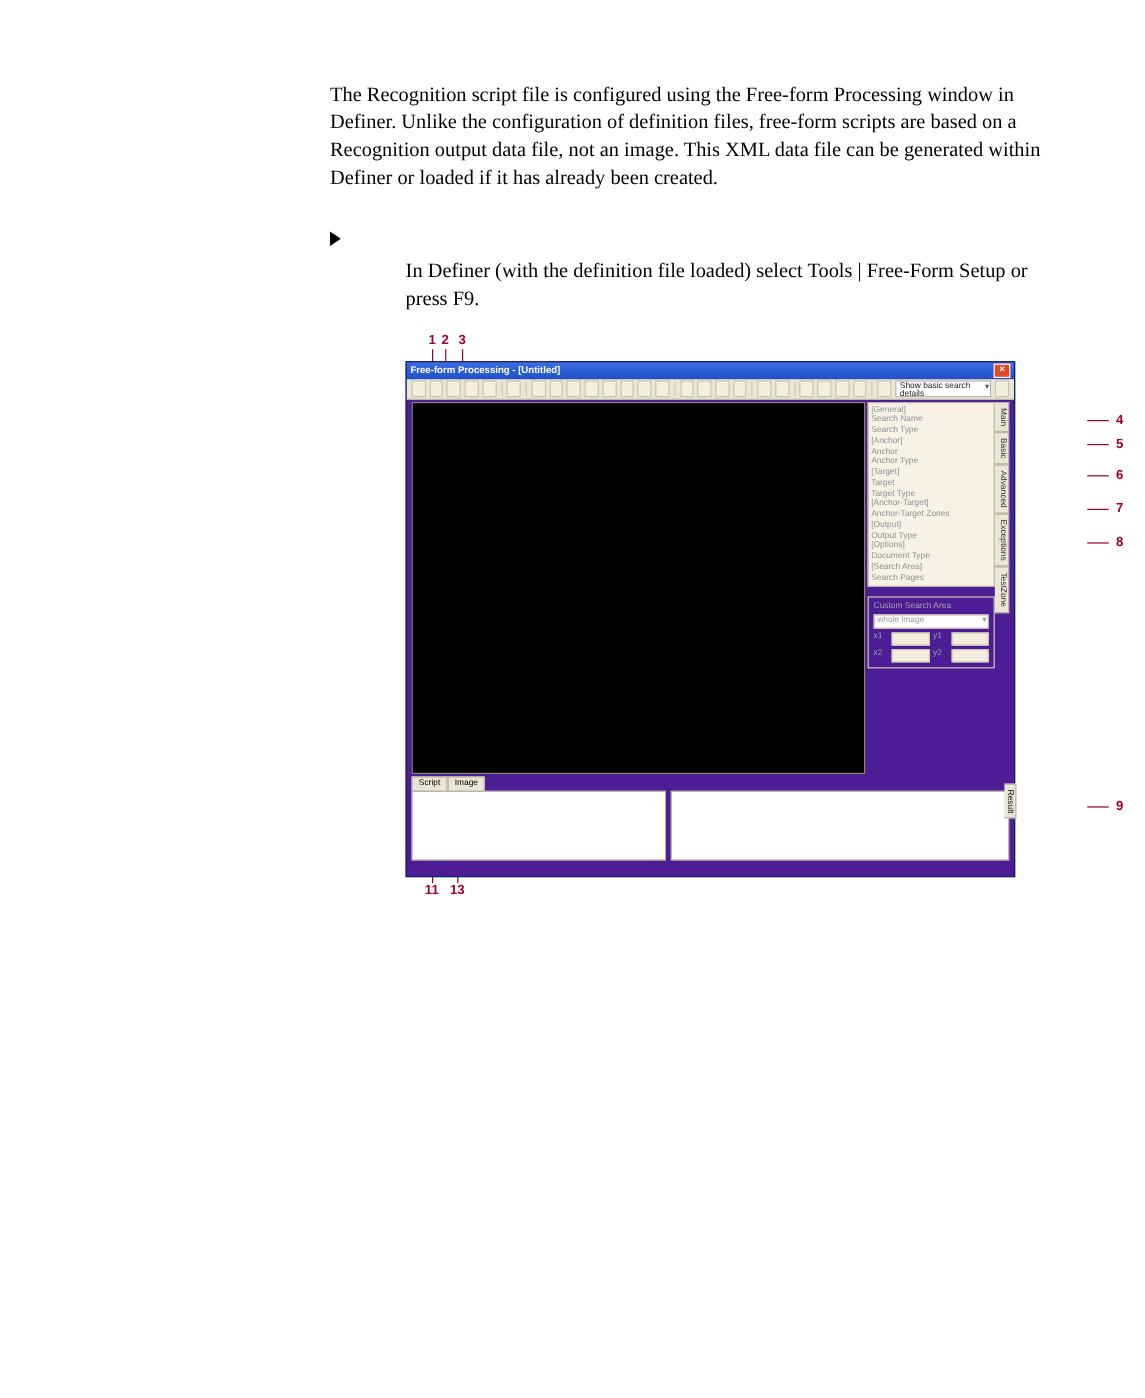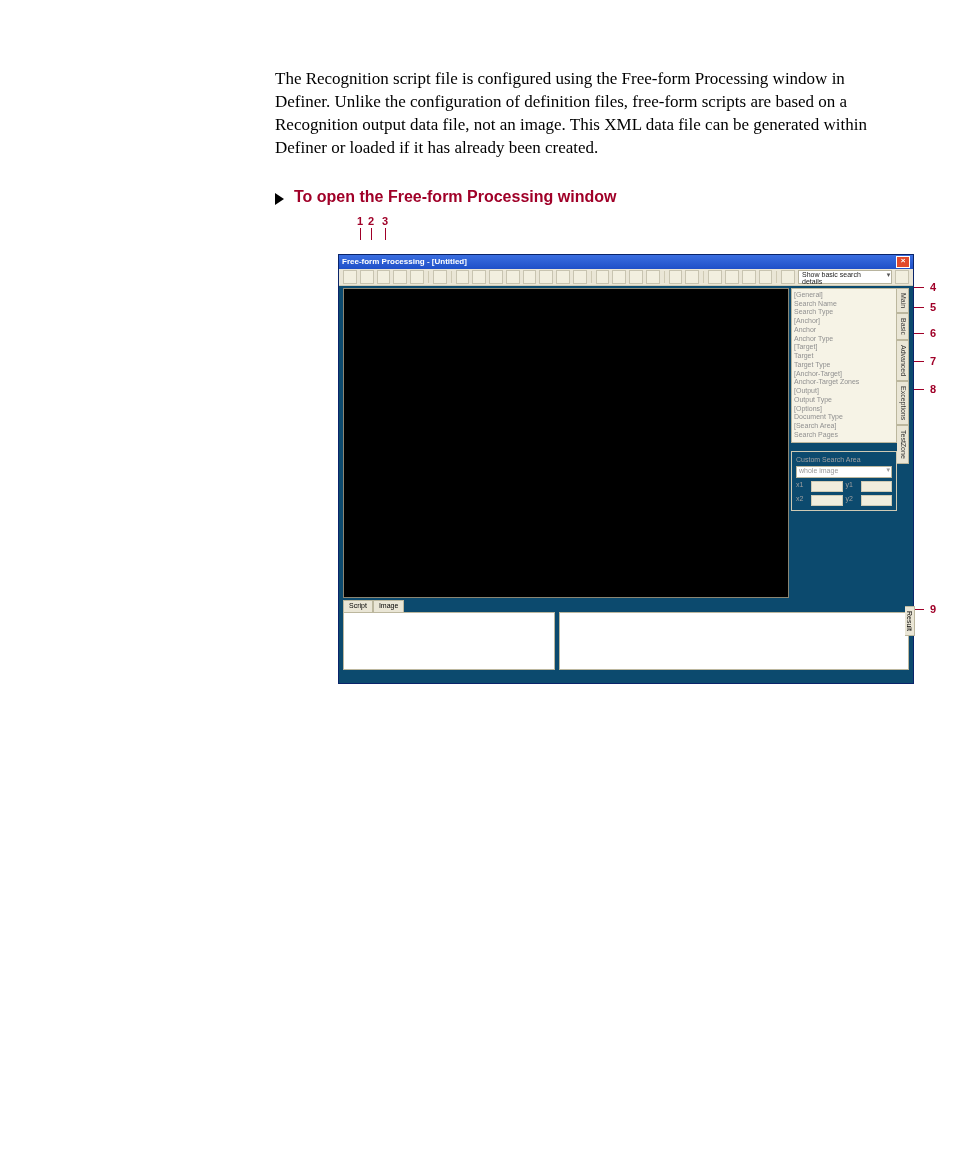--- a/index.html
+++ b/index.html
@@ -71,25 +71,25 @@
   .co-top .line-v { top: 12px; height: 12px; }
   
   .co-right { text-align: left; }
   .co-right .line-h { right: 12px; width: 18px; }
   
   .co-bot .line-v { bottom: 12px; height: 12px; }
 
   
   .app-window {
     position: absolute;
-    top: 38px;
+    top: 22px;
     left: 0;
-    width: 576px;
+    width: 508px;
     height: 430px;
-    background: #0c4a6e;
+    background: #4c1d95;
     border: 1px solid #0a246a;
     box-sizing: border-box;
     font-family: Tahoma, Arial, sans-serif;
     font-size: 9px;
   }
   .titlebar {
     height: 14px;
     background: linear-gradient(#3a6ee0, #1f50c8);
     color: #fff;
     display: flex;
@@ -229,24 +229,24 @@
 </style>
 </head>
 <body>
 
 <div class="page">
 
   <p class="intro">The Recognition script file is configured using the Free-form Processing window in Definer. Unlike the configuration of definition files, free-form scripts are based on a Recognition output data file, not an image. This XML data file can be generated within Definer or loaded if it has already been created.</p>
 
   <div class="proc-row">
     <span class="proc-bullet"></span>
-    <span class="proc-title">To open the Free-form Processing window</span>
   </div>
 
   <div class="step-block">
+    <p class="step-text">In Definer (with the definition file loaded) select Tools | Free-Form Setup or press F9.</p>
   </div>
 
   <div class="figure-wrap">
 
     <div class="callout co-top" style="left:19px;">
       <span>1</span><div class="line-v"></div>
     </div>
     <div class="callout co-top" style="left:30px;">
       <span>2</span><div class="line-v"></div>
     </div>

